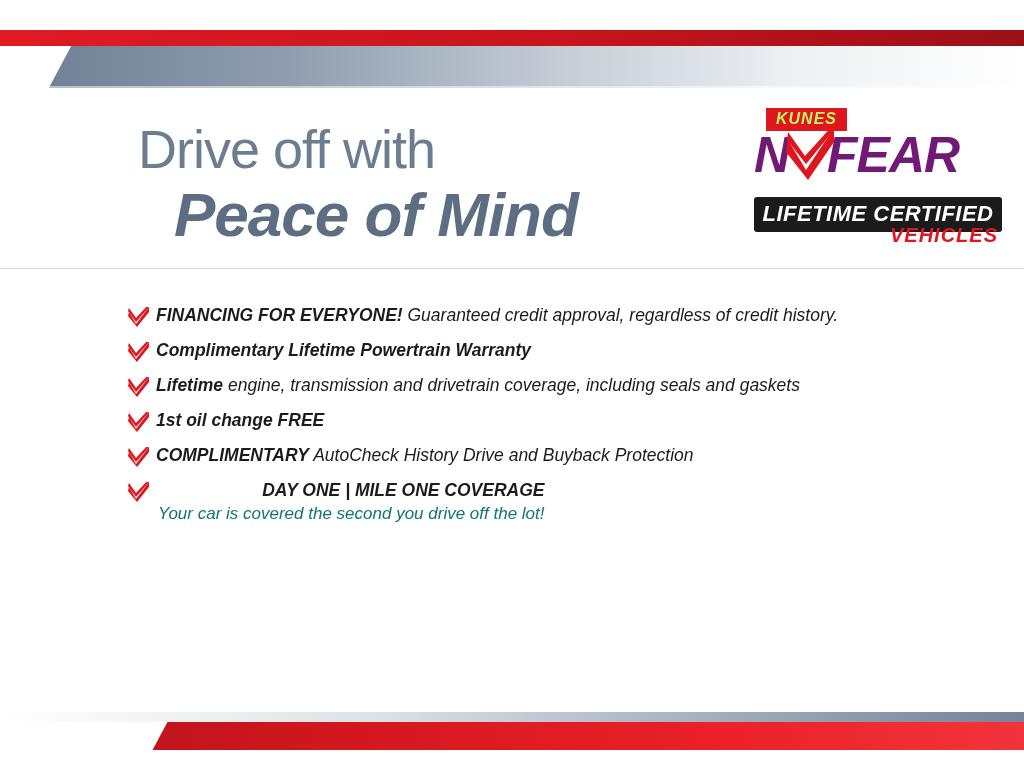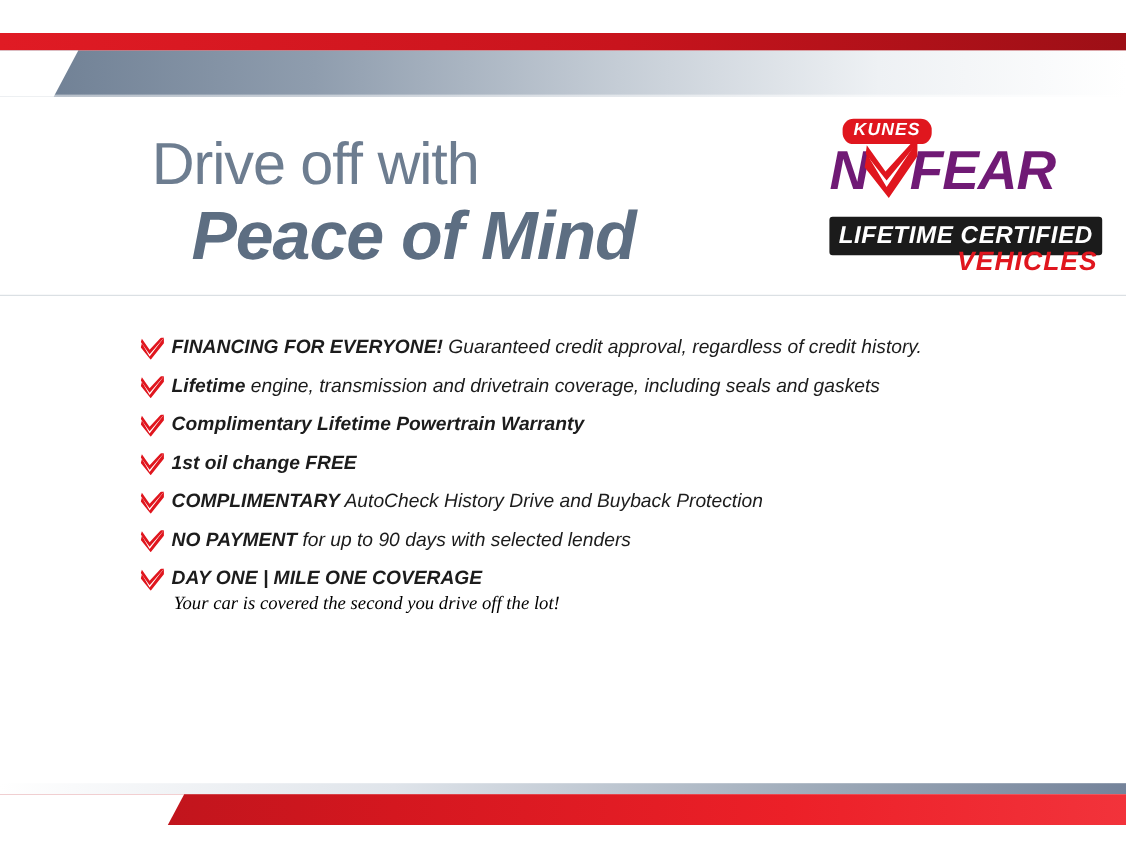--- a/index.html
+++ b/index.html
@@ -123,27 +123,27 @@
     right: 22px;
     top: 108px;
     width: 248px;
     height: 148px;
   }
   .logo-kunes {
     position: absolute;
     left: 12px;
     top: 0px;
     background: #e0161e;
-    color: #ffffff;
+    color: #bef264;
     font-size: 16px;
     font-weight: bold;
     font-style: italic;
     letter-spacing: 1px;
     padding: 2px 10px 3px 10px;
-    border-radius: 10px;
+    border-radius: 0;
   }
   .logo-nofear {
     position: absolute;
     left: 0px;
     top: 22px;
     font-size: 50px;
     font-weight: bold;
     font-style: italic;
     color: #701a75;
     letter-spacing: -1px;
@@ -172,32 +172,33 @@
     letter-spacing: 0.5px;
     padding: 4px 0 5px 0;
     border-radius: 3px;
     box-sizing: border-box;
   }
   .logo-vehicles {
     position: absolute;
     right: 4px;
     top: 116px;
     color: #e0161e;
-    font-size: 24px;
+    font-size: 20px;
     font-weight: bold;
     font-style: italic;
     letter-spacing: 1px;
   }
 
   
   .bullets {
     position: absolute;
     left: 128px;
     top: 305px;
     width: 820px;
+    text-align: right;
   }
   .bullet {
     display: flex;
     align-items: flex-start;
     margin-bottom: 13px;
   }
   .bullet .chk {
     flex: 0 0 auto;
     width: 22px;
     height: 20px;
@@ -214,22 +215,21 @@
   .bullet .txt b {
     font-weight: bold;
   }
   .bullet .sub {
     display: block;
     margin-top: 3px;
     margin-left: 2px;
     font-weight: normal;
     font-style: italic;
     font-size: 17px;
-    color: #000000;
-    font-family: Liberation Serif, serif;
+    color: #0f766e;
   }
 </style>
 </head>
 <body>
 
 <div class="ad">
 
   <div class="top-red"></div>
   <div class="top-gray"></div>
   <div class="top-slash"></div>
@@ -267,64 +267,55 @@
       <span class="txt"><b>FINANCING FOR EVERYONE!</b><span> Guaranteed credit approval, regardless of credit history.</span></span>
     </div>
 
     <div class="bullet">
       <span class="chk">
         <svg width="22" height="20" viewBox="0 0 22 20">
             <path d="M1 5 L8 17 L21 0 L21 5 L9 20 L0 9 Z" fill="#e0161e"></path>
             <path d="M1 1 L8 11 L21 -3 L21 0 L8 15 L0 4 Z" fill="#e0161e"></path>
           </svg>
       </span>
+      <span class="txt"><b>Complimentary Lifetime Powertrain Warranty</b><span></span></span>
+    </div>
+
+    <div class="bullet">
+      <span class="chk">
+        <svg width="22" height="20" viewBox="0 0 22 20">
+            <path d="M1 5 L8 17 L21 0 L21 5 L9 20 L0 9 Z" fill="#e0161e"></path>
+            <path d="M1 1 L8 11 L21 -3 L21 0 L8 15 L0 4 Z" fill="#e0161e"></path>
+          </svg>
+      </span>
       <span class="txt"><b>Lifetime</b><span> engine, transmission and drivetrain coverage, including seals and gaskets</span></span>
     </div>
 
     <div class="bullet">
       <span class="chk">
         <svg width="22" height="20" viewBox="0 0 22 20">
             <path d="M1 5 L8 17 L21 0 L21 5 L9 20 L0 9 Z" fill="#e0161e"></path>
             <path d="M1 1 L8 11 L21 -3 L21 0 L8 15 L0 4 Z" fill="#e0161e"></path>
           </svg>
       </span>
-      <span class="txt"><b>Complimentary Lifetime Powertrain Warranty</b><span></span></span>
-    </div>
-
-    <div class="bullet">
-      <span class="chk">
-        <svg width="22" height="20" viewBox="0 0 22 20">
-            <path d="M1 5 L8 17 L21 0 L21 5 L9 20 L0 9 Z" fill="#e0161e"></path>
-            <path d="M1 1 L8 11 L21 -3 L21 0 L8 15 L0 4 Z" fill="#e0161e"></path>
-          </svg>
-      </span>
       <span class="txt"><b>1st oil change FREE</b><span></span></span>
     </div>
 
 
     <div class="bullet">
       <span class="chk">
         <svg width="22" height="20" viewBox="0 0 22 20">
             <path d="M1 5 L8 17 L21 0 L21 5 L9 20 L0 9 Z" fill="#e0161e"></path>
             <path d="M1 1 L8 11 L21 -3 L21 0 L8 15 L0 4 Z" fill="#e0161e"></path>
           </svg>
       </span>
       <span class="txt"><b>COMPLIMENTARY</b><span> AutoCheck History Drive and Buyback Protection</span></span>
     </div>
 
 
-    <div class="bullet">
-      <span class="chk">
-        <svg width="22" height="20" viewBox="0 0 22 20">
-            <path d="M1 5 L8 17 L21 0 L21 5 L9 20 L0 9 Z" fill="#e0161e"></path>
-            <path d="M1 1 L8 11 L21 -3 L21 0 L8 15 L0 4 Z" fill="#e0161e"></path>
-          </svg>
-      </span>
-      <span class="txt"><b>NO PAYMENT</b><span> for up to 90 days with selected lenders</span></span>
-    </div>
 
     <div class="bullet">
       <span class="chk">
         <svg width="22" height="20" viewBox="0 0 22 20">
             <path d="M1 5 L8 17 L21 0 L21 5 L9 20 L0 9 Z" fill="#e0161e"></path>
             <path d="M1 1 L8 11 L21 -3 L21 0 L8 15 L0 4 Z" fill="#e0161e"></path>
           </svg>
       </span>
       <span class="txt"><b>DAY ONE | MILE ONE COVERAGE</b><span class="sub">Your car is covered the second you drive off the lot!</span></span>
     </div>

